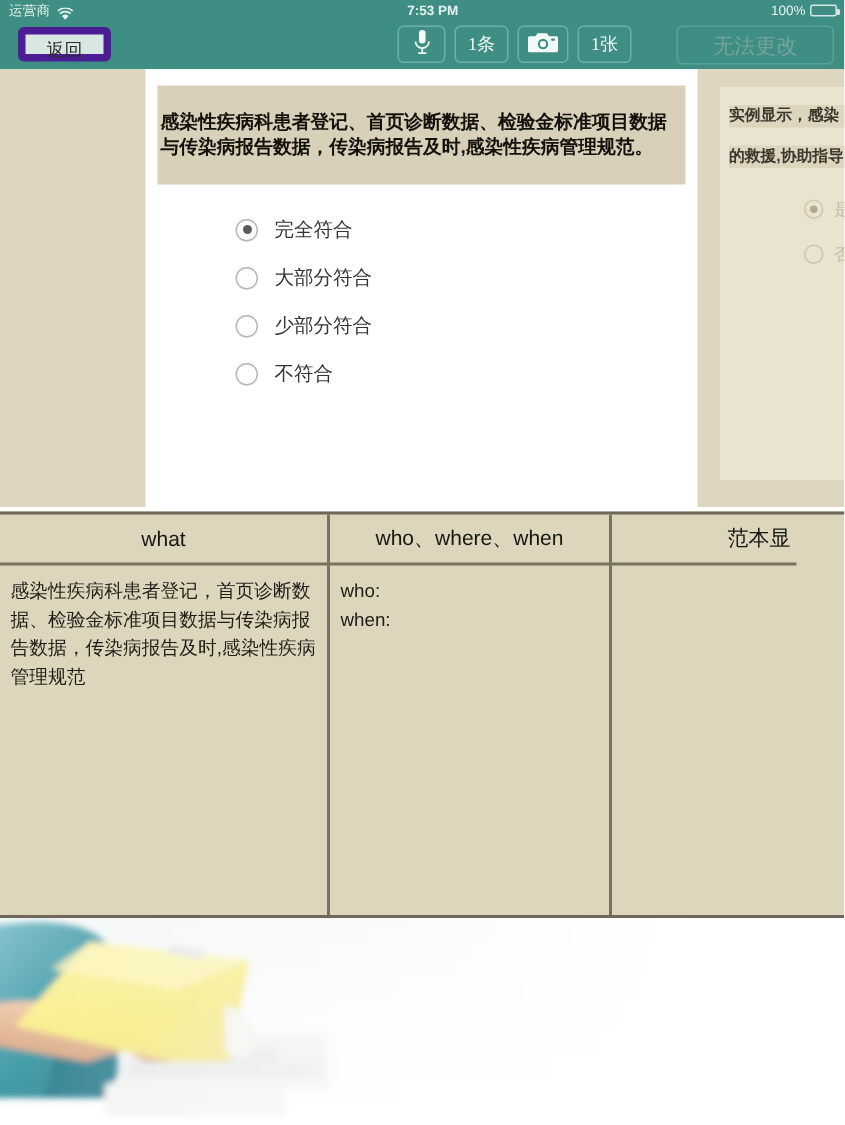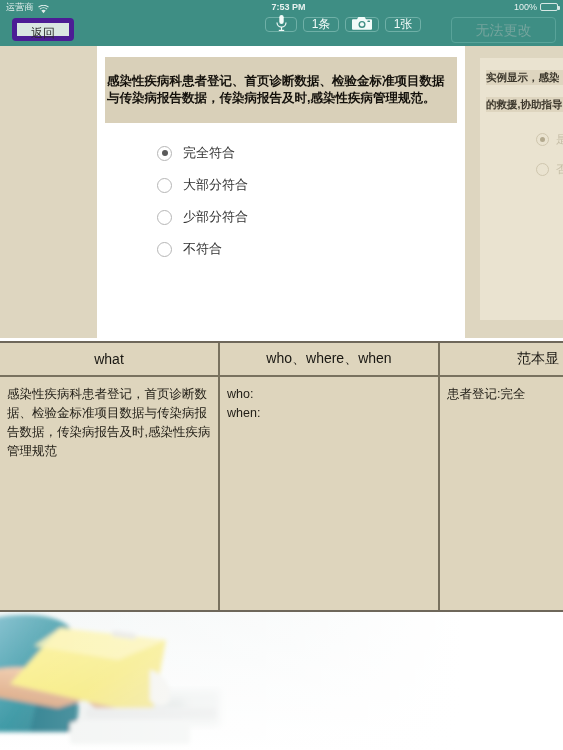--- a/index.html
+++ b/index.html
@@ -99,32 +99,33 @@
   }
   .tool-group {
     position: absolute;
     top: 3px;
     left: 265px;
     display: flex;
     align-items: center;
     gap: 6px;
   }
   .tool-btn {
-    height: 15px;
+    height: 25px;
     min-width: 36px;
     border: 1px solid #6fb0a7;
     border-radius: 4px;
     background: transparent;
     display: flex;
     align-items: center;
     justify-content: center;
     box-sizing: border-box;
     padding: 0 7px;
     color: #f2fbf9;
     font-size: 12px;
+    font-family: Liberation Serif, serif;
   }
   .tool-btn.icon-only { padding: 0 6px; min-width: 32px; }
   .btn-disabled {
     position: absolute;
     right: 7px; top: 3px;
     width: 105px; height: 26px;
     border: 1px solid #5ea79d;
     border-radius: 4px;
     background: transparent;
     color: #7da8a1;
@@ -266,21 +267,21 @@
     border-bottom: 2px solid #79725f;
   }
   .td {
     height: 233px;
     padding: 8px 7px 0 7px;
     font-size: 12.5px;
     line-height: 19px;
     color: #201d16;
   }
   .col-1 { width: 220px; }
-  .col-2 { width: 220px; }
+  .col-2 { width: 188px; }
   .col-3 { width: 123px; border-right: none; }
   .th.col-3 { justify-content: flex-end; padding-right: 4px; white-space: nowrap; overflow: hidden; }
   .wline { display: block; }
 
   
   .photo {
     position: absolute;
     left: 0; top: 612px;
     width: 563px; height: 138px;
     background: #ffffff;
@@ -388,21 +389,20 @@
       <div class="th col-1">what</div>
       <div class="th col-2">who、where、when</div>
       <div class="th col-3">范本显</div>
     </div>
     <div class="table-row">
       <div class="td col-1">感染性疾病科患者登记，首页诊断数据、检验金标准项目数据与传染病报告数据，传染病报告及时,感染性疾病管理规范</div>
       <div class="td col-2">
         <span class="wline">who:</span>
         <span class="wline">when:</span>
       </div>
-      <div class="td col-3">患者登记:完全</div>
     </div>
   </div>
 
   <div class="photo">
     <svg width="563" height="138" viewBox="0 0 563 138">
       <defs>
         <linearGradient id="fade" x1="0" y1="0" x2="1" y2="0">
           <stop offset="0" stop-color="#ffffff" stop-opacity="0"></stop>
           <stop offset="0.52" stop-color="#ffffff" stop-opacity="0.55"></stop>
           <stop offset="0.82" stop-color="#ffffff" stop-opacity="1"></stop>

